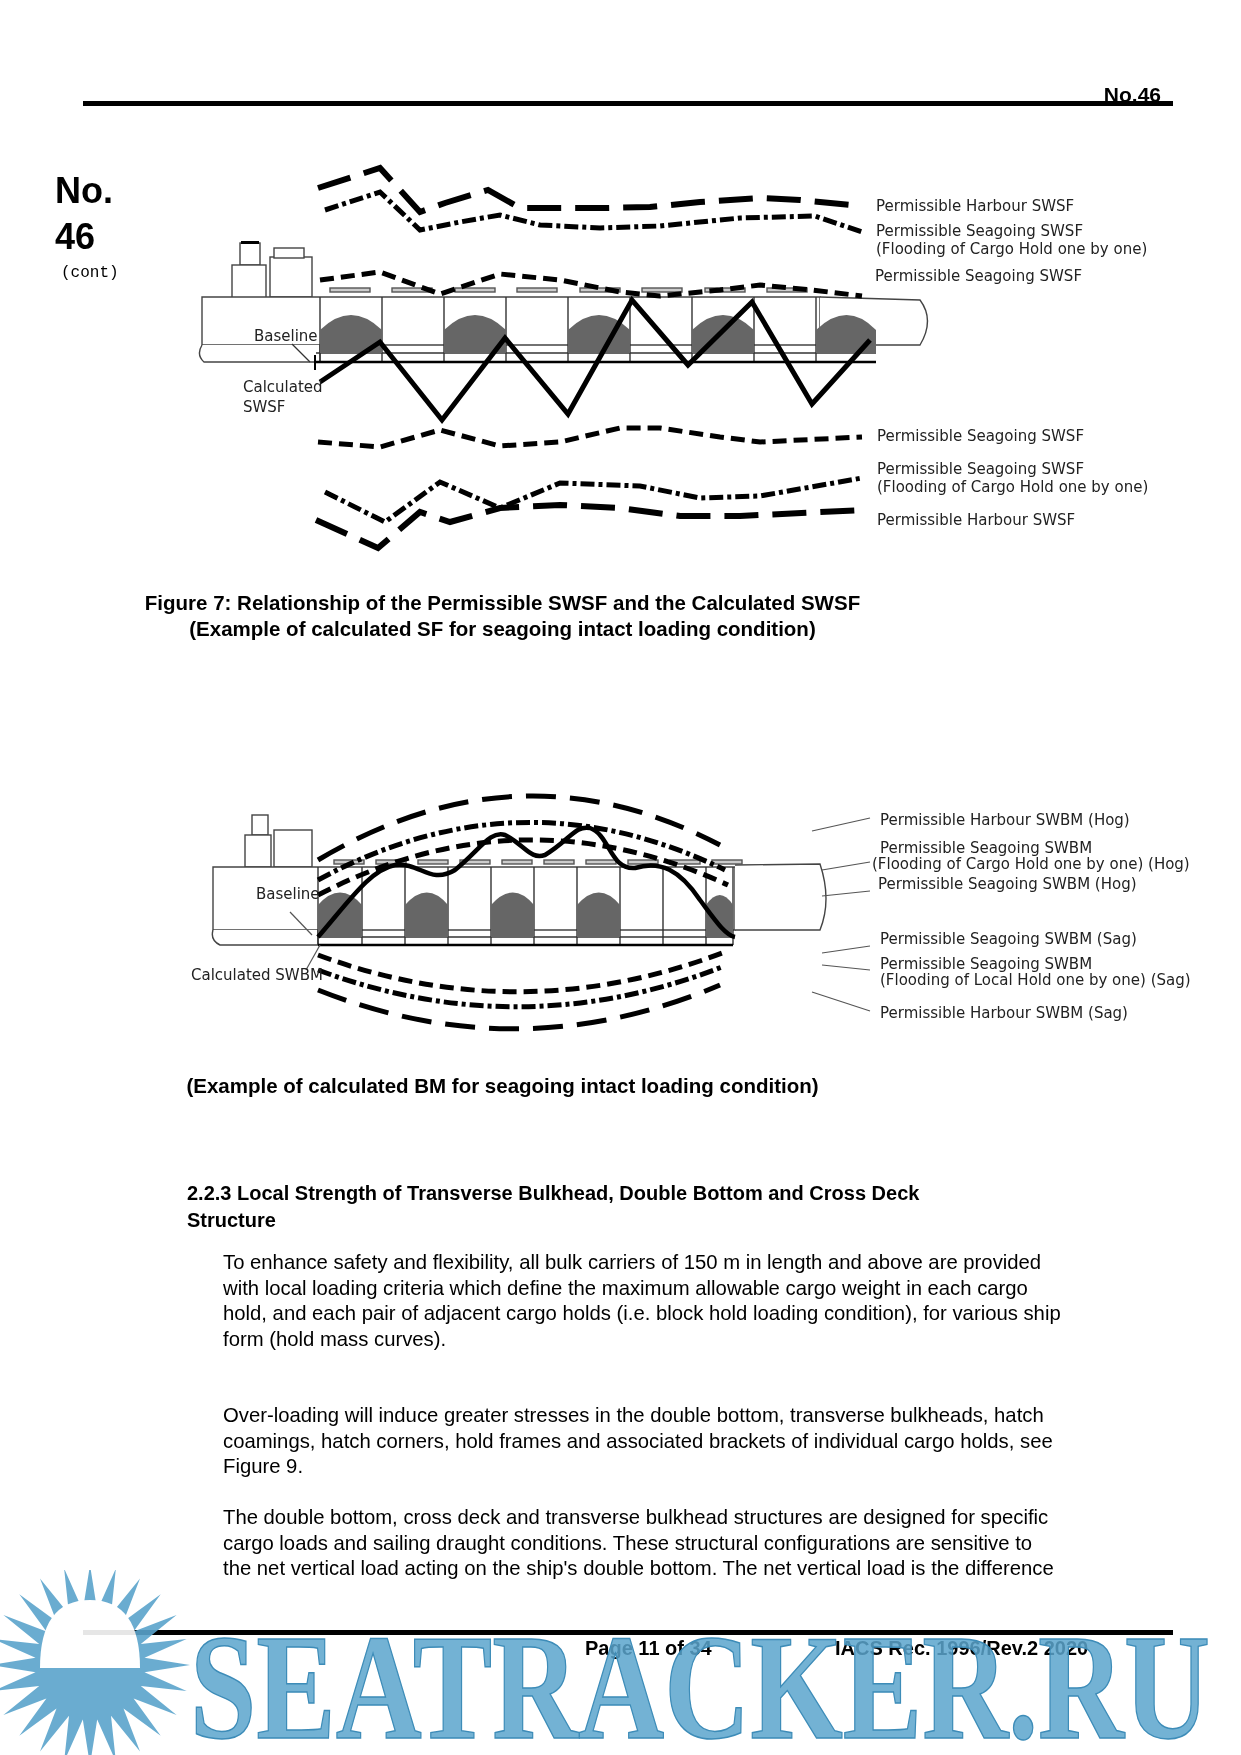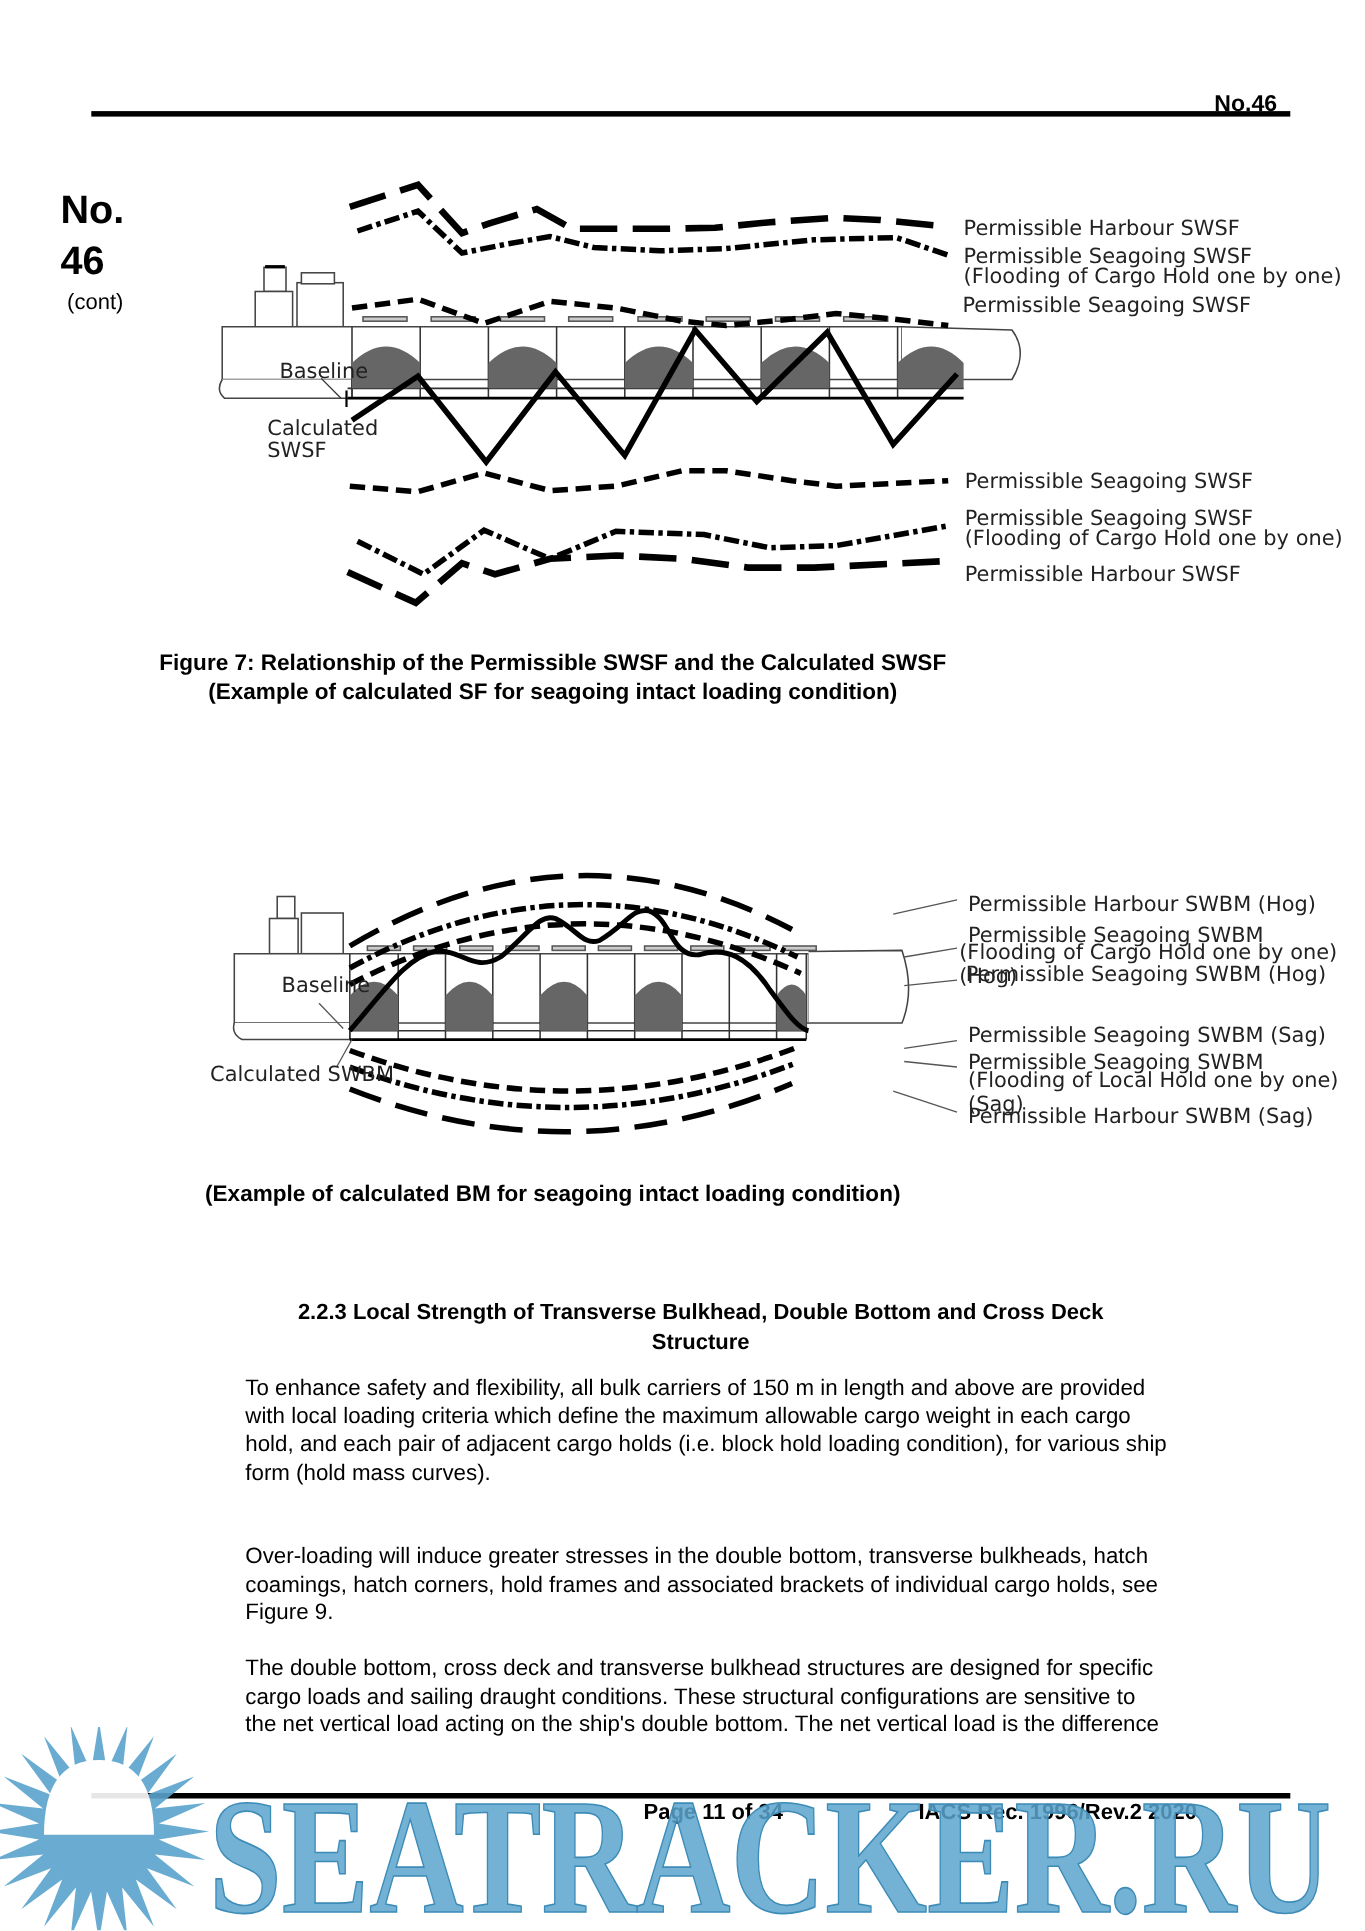--- a/index.html
+++ b/index.html
@@ -2,25 +2,25 @@
 <html><head>
 <meta charset="utf-8">
 <style>
   html, body { margin: 0; padding: 0; background: #ffffff; }
   body { width: 1241px; height: 1755px; position: relative; overflow: hidden;
          font-family: "Liberation Sans", sans-serif; color: #000; }
   .abs { position: absolute; }
   .hdr-num { right: 80px; top: 83px; font-weight: bold; font-size: 21px; }
   .rule { background: #000; left: 83px; width: 1090px; height: 5px; }
   .side { left: 55px; top: 168px; font-weight: bold; font-size: 36px; line-height: 46px; }
-  .side-cont { left: 61px; top: 264px; font-size: 20px; }
+  .side-cont { left: 61px; top: 264px; font-size: 16px; font-family: Liberation Mono, monospace; }
   .fig { left: 0; width: 1241px; }
   .caption { left: 0; width: 1005px; text-align: center; font-weight: bold; font-size: 20.5px; line-height: 26px; }
-  .lbl { font-family: "DejaVu Sans", sans-serif; font-size: 19px; color: #222; }
-  .section-h { left: 187px; top: 1180px; width: 900px; font-weight: bold; font-size: 20px; line-height: 27px; text-align: center; }
+  .lbl { font-family: "DejaVu Sans", sans-serif; font-size: 15px; color: #222; }
+  .section-h { left: 187px; top: 1180px; width: 900px; font-weight: bold; font-size: 20px; line-height: 27px; }
   .para { left: 187px; width: 960px; font-size: 20.3px; line-height: 25.5px; margin-left: 36px; }
   .footer-page { left: 585px; top: 1637px; font-weight: bold; font-size: 20px; }
   .footer-rev { left: 835px; top: 1637px; font-weight: bold; font-size: 20px; }
   .wm { left: 0; top: 1570px; width: 1241px; height: 185px; pointer-events: none; }
 </style>
 </head>
 <body>
 
 <div class="abs hdr-num">No.46</div>
 <div class="abs rule" style="top:101px"></div>

